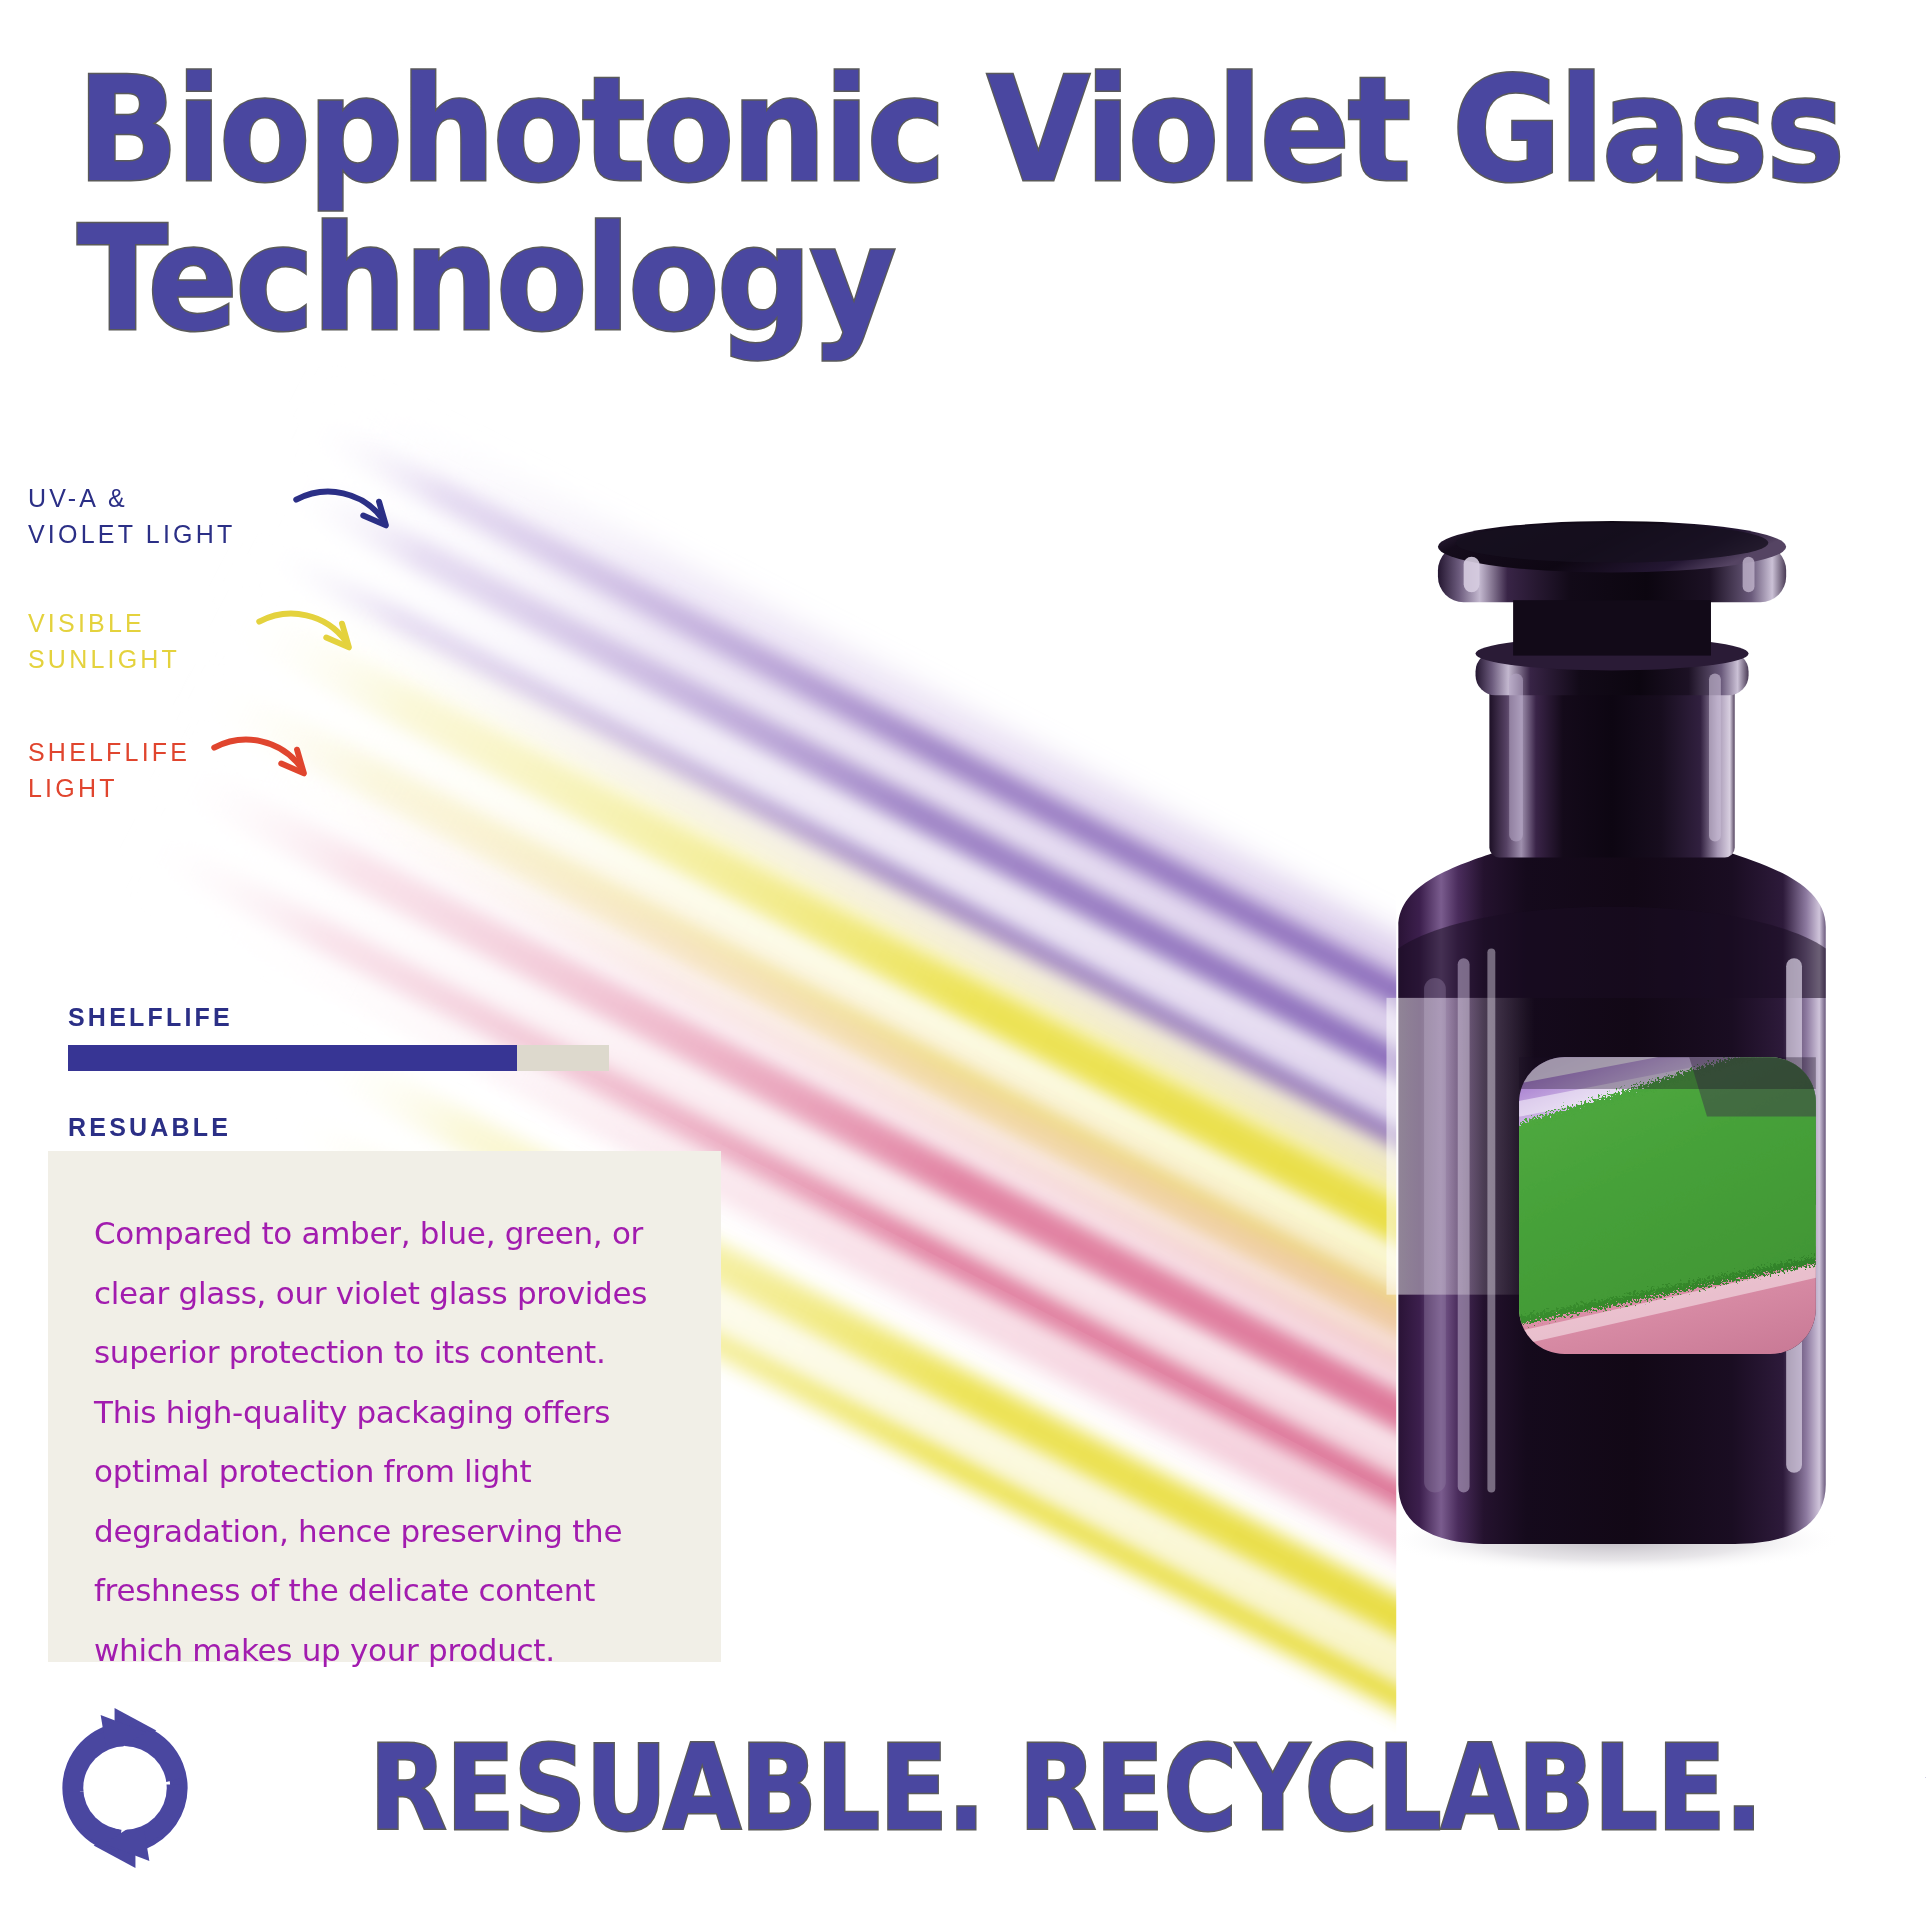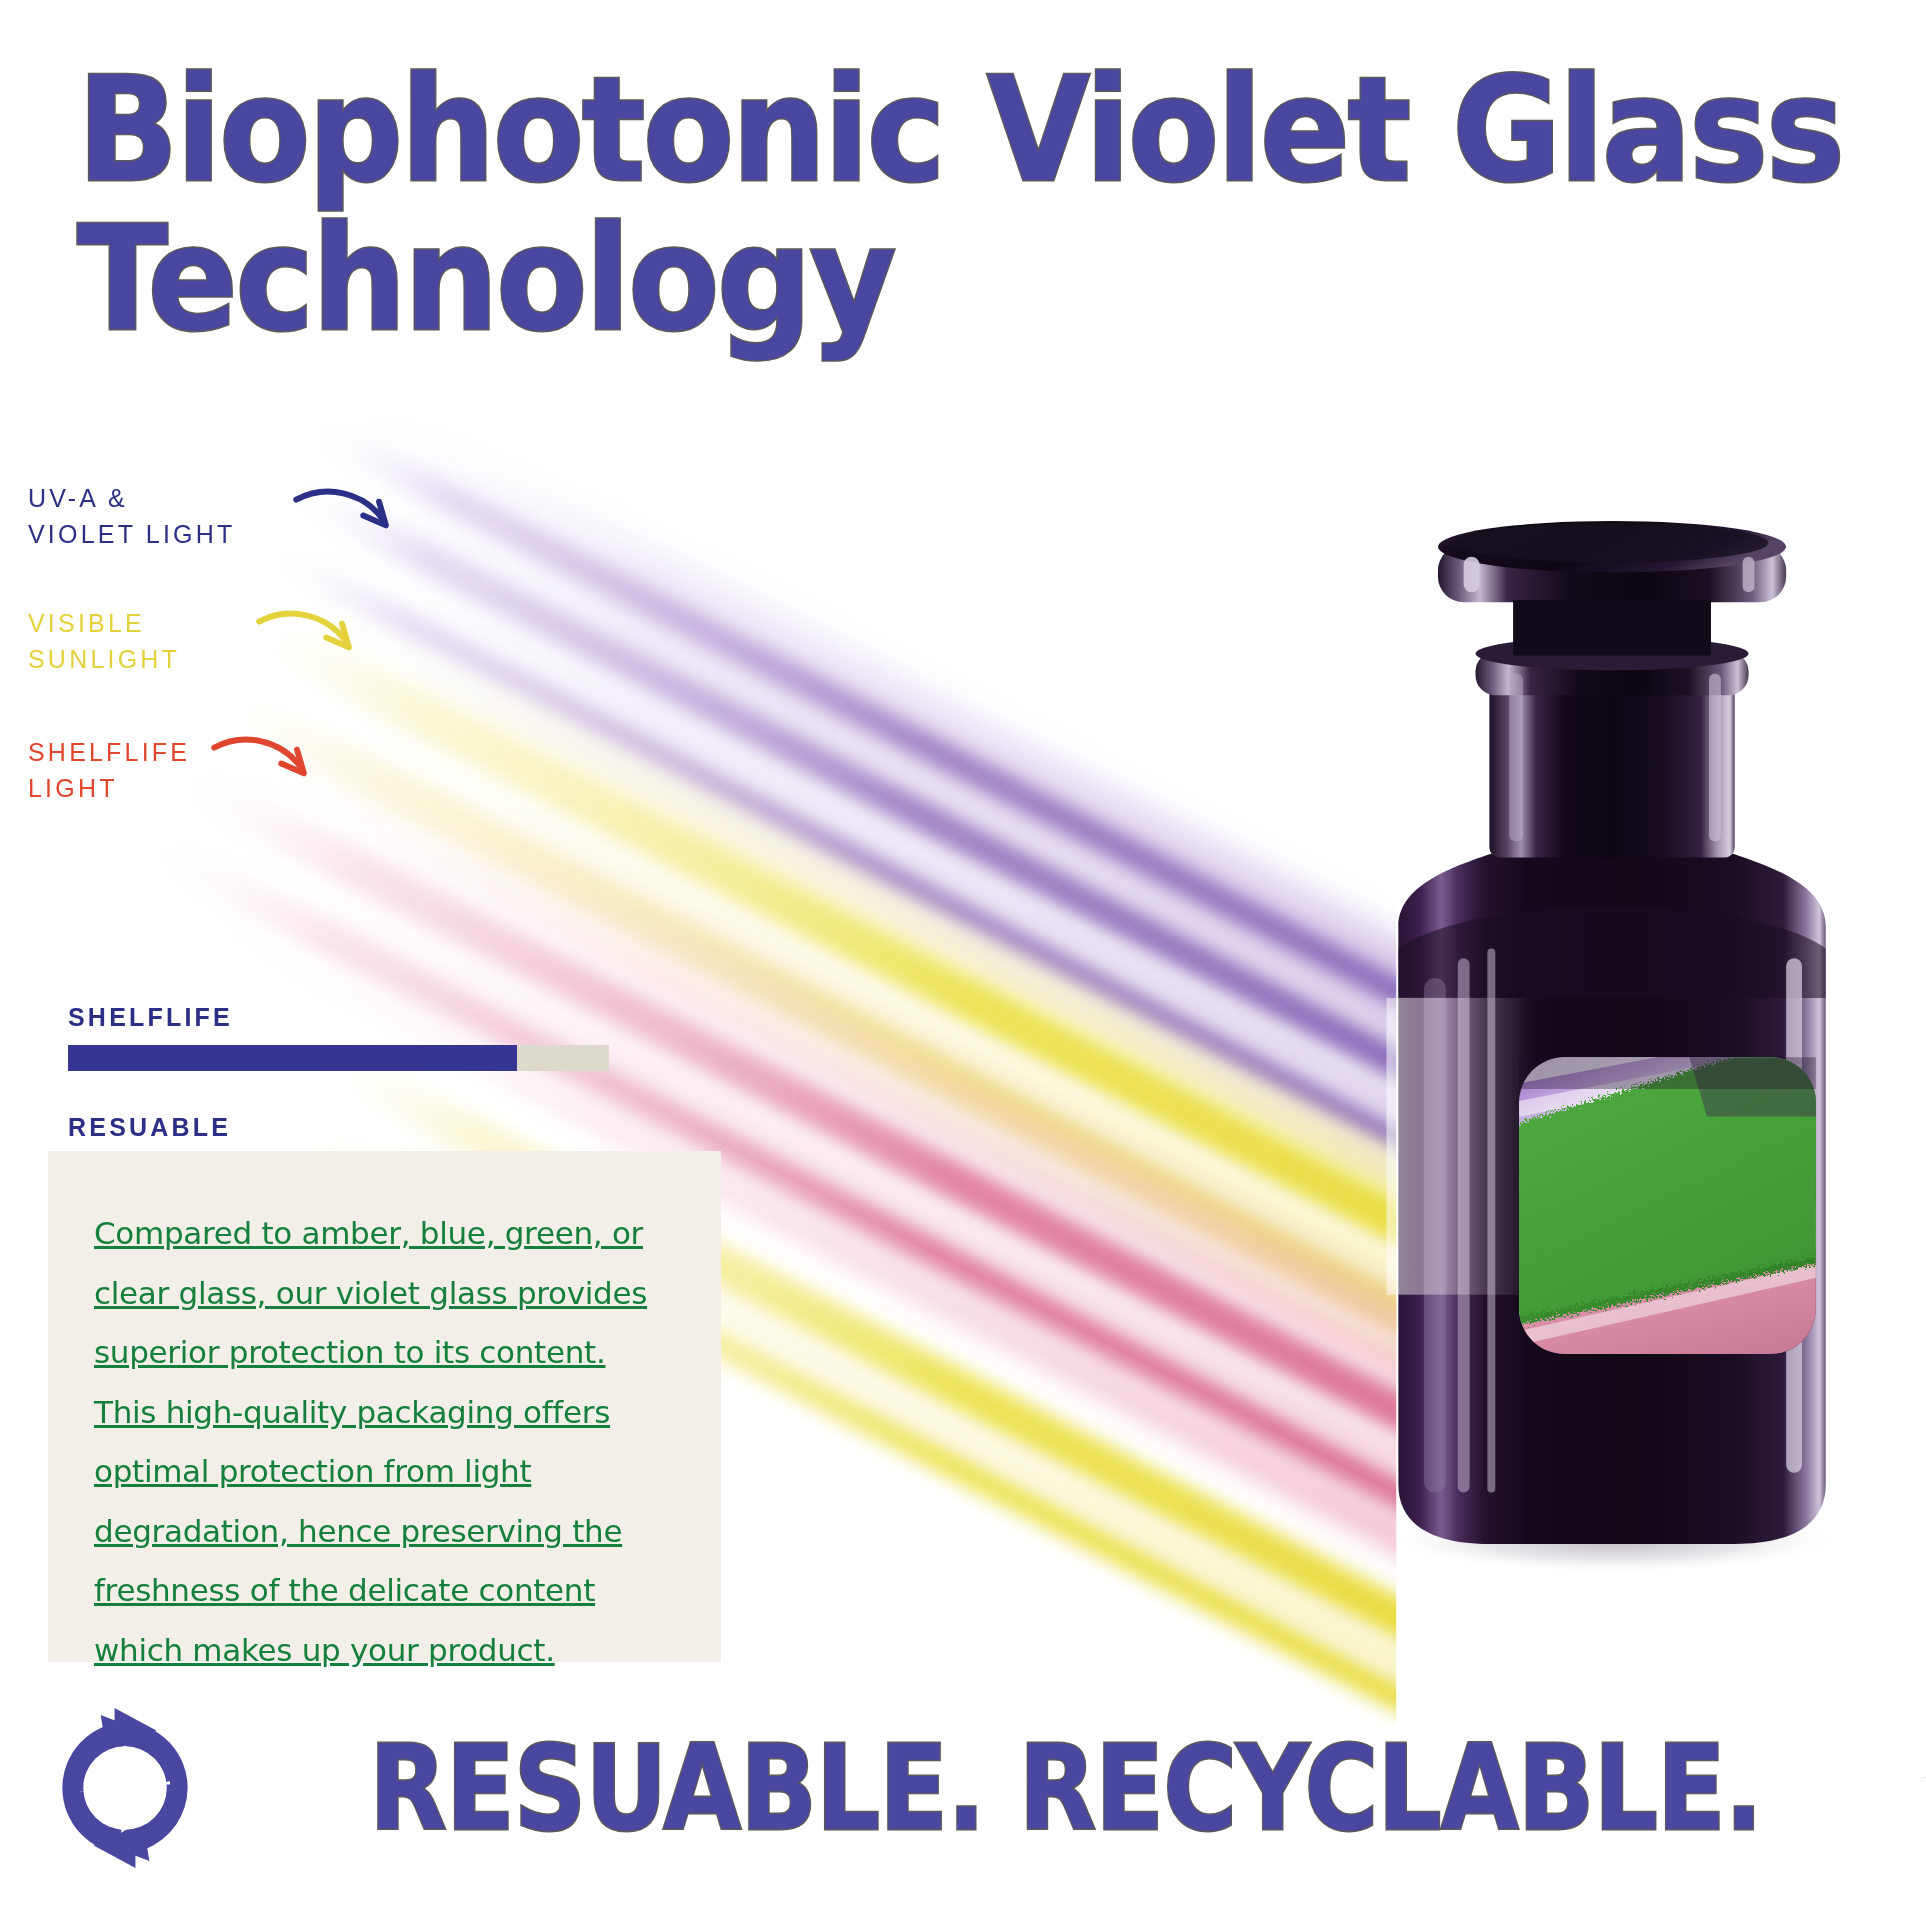--- a/index.html
+++ b/index.html
@@ -96,23 +96,22 @@
     left: 48px; top: 1151px;
     width: 673px; height: 511px;
     background: #f1efe7;
     z-index: 50;
     padding: 53px 44px 30px 46px;
   }
   #para-text {
     font-family: "DejaVu Sans", sans-serif;
     font-size: 31px;
     line-height: 1.92;
-    color: #15803d;
+    color: #a21caf;
     letter-spacing: -0.3px;
-    text-decoration: underline;
   }
 
   
   #bottle-wrap {
     position: absolute;
     left: 1339px; top: 483px;
     width: 554px; height: 1099px;
     z-index: 30;
   }
 

